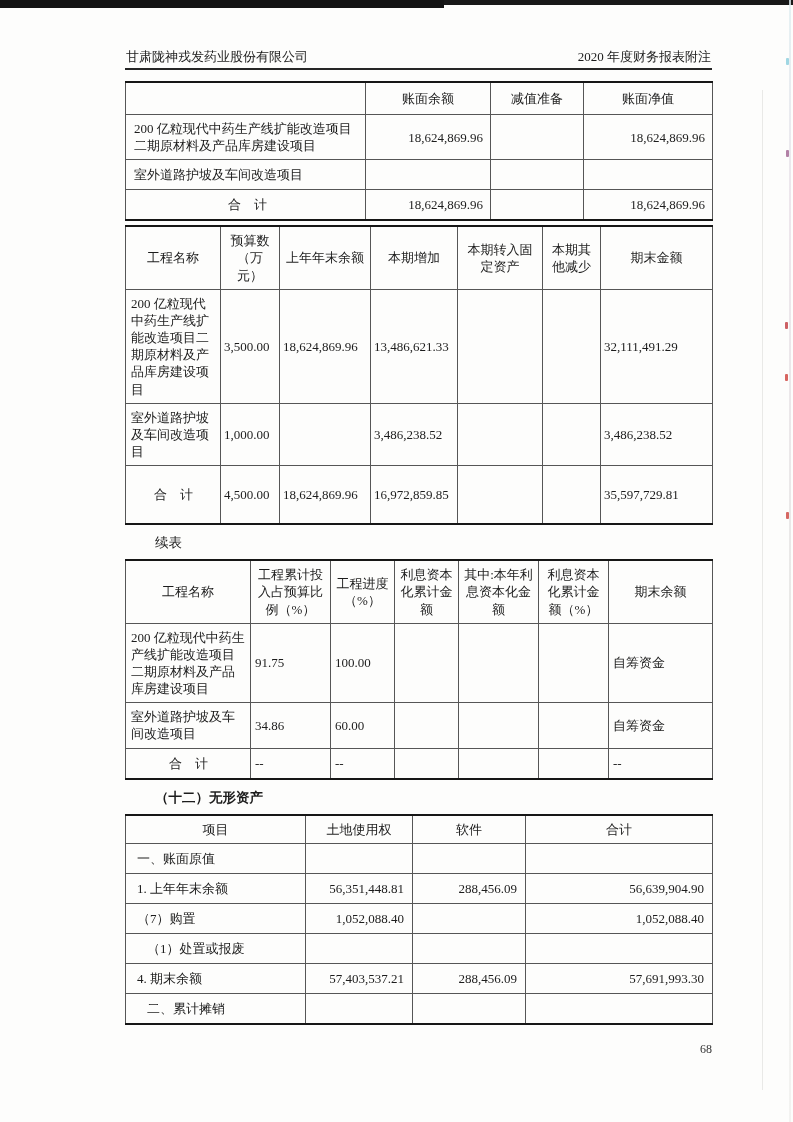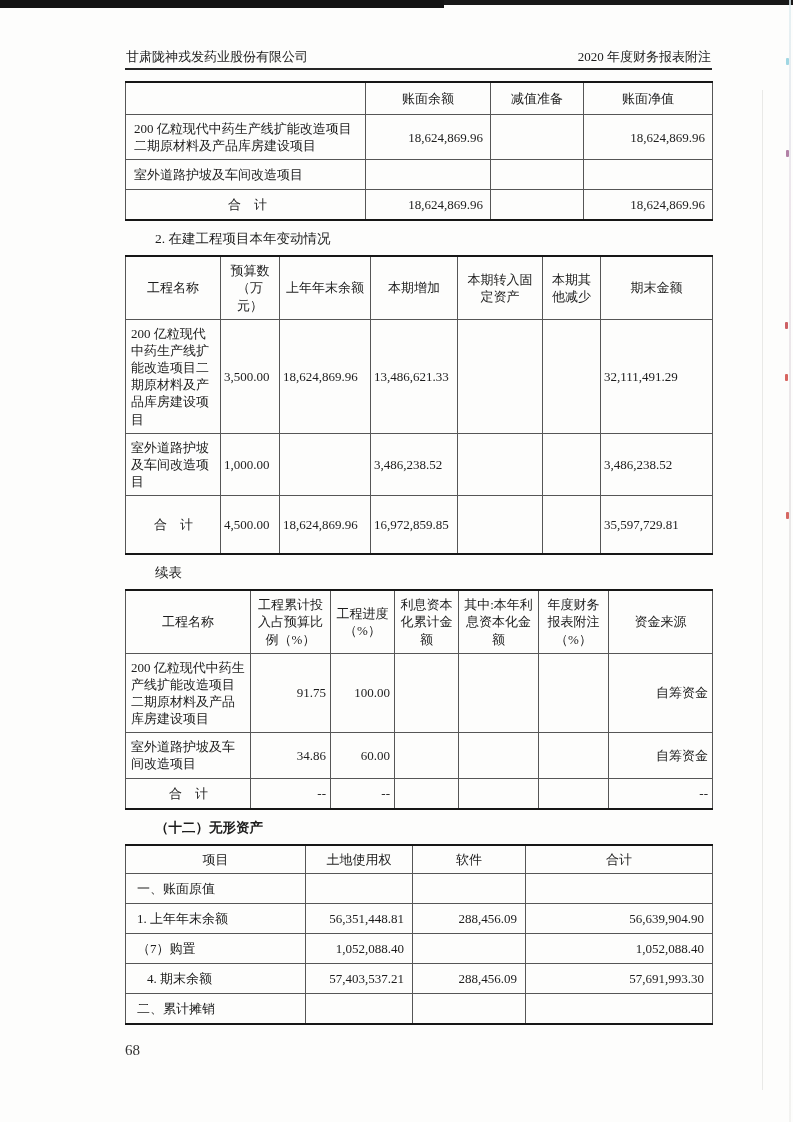--- a/index.html
+++ b/index.html
@@ -38,33 +38,33 @@
   .t1 td:first-child { text-align:left; padding-left:8px; }
   .t1 td:nth-child(n+2) { text-align:right; padding-right:7px; }
   .t1 th { height:21px;margin-top:48px; }
 
   
   .t2 td:first-child { text-align:left; padding-left:5px; }
   .t2 td:nth-child(n+2) { padding:19px 3px; }
   .t2 th { padding:5px 2px; }
 
   
-  .t3 td { text-align:right; padding:5px 3px; }
+  .t3 td { text-align:left; padding:5px 3px; }
   .t3 td:first-child { text-align:left; padding-left:5px; }
   .t3 th { padding:5px 2px; }
 
   
   .t4 td:first-child { text-align:left; padding-left:11px;margin-top:48px; }
   .t4 td:nth-child(n+2) { text-align:right; padding-right:8px; }
   .t4 td { height:21px; }
   .t4 tbody tr:nth-child(4) td:first-child,
   .t4 tbody tr:nth-child(6) td:first-child { padding-left:21px; }
 
   .page-num { position:absolute; left:125px; top:1042px; width:587px;
-    text-align:left; font-size:15px; color:#333; }
+    text-align:right; font-size:12px; color:#333; }
 </style>
 </head>
 <body>
 
 <div class="scan-top"></div>
 <div class="scan-top-thick"></div>
 <div class="scan-crease"></div>
 <div class="scan-right"></div>
 <div class="speck" style="right:4px; top:58px; background:#8fd0de;"></div>
 <div class="speck" style="right:4px; top:150px; background:#a56b96;"></div>
@@ -111,21 +111,20 @@
         </tr>
         <tr>
           <td>合　计</td>
           <td>18,624,869.96</td>
           <td></td>
           <td>18,624,869.96</td>
         </tr>
       </tbody>
   </table>
 
-  <div class="section-title">2. 在建工程项目本年变动情况</div>
 
   <table class="fin t2 center-total">
     <colgroup>
       <col style="width:95px">
         <col style="width:59px">
         <col style="width:91px">
       <col style="width:87px">
         <col style="width:85px">
         <col style="width:58px">
       <col style="width:112px">
@@ -184,22 +183,22 @@
         <col style="width:70px">
       <col style="width:104px">
     </colgroup>
     <thead>
         <tr>
           <th>工程名称</th>
           <th>工程累计投入占预算比例（%）</th>
           <th>工程进度（%）</th>
           <th>利息资本化累计金额</th>
           <th>其中:本年利息资本化金额</th>
-          <th>年度财务报表附注（%）</th>
-          <th>资金来源</th>
+          <th>利息资本化累计金额（%）</th>
+          <th>期末余额</th>
         </tr>
       </thead>
       <tbody>
         <tr>
           <td>200 亿粒现代中药生产线扩能改造项目二期原材料及产品库房建设项目</td>
           <td>91.75</td>
           <td>100.00</td>
           <td></td>
           <td></td>
           <td></td>
@@ -256,20 +255,26 @@
           <td>288,456.09</td>
           <td>56,639,904.90</td>
         </tr>
         <tr>
           <td>（7）购置</td>
           <td>1,052,088.40</td>
           <td></td>
           <td>1,052,088.40</td>
         </tr>
         <tr>
+          <td>（1）处置或报废</td>
+          <td></td>
+          <td></td>
+          <td></td>
+        </tr>
+        <tr>
           <td>4. 期末余额</td>
           <td>57,403,537.21</td>
           <td>288,456.09</td>
           <td>57,691,993.30</td>
         </tr>
         <tr>
           <td>二、累计摊销</td>
           <td></td>
           <td></td>
           <td></td>

